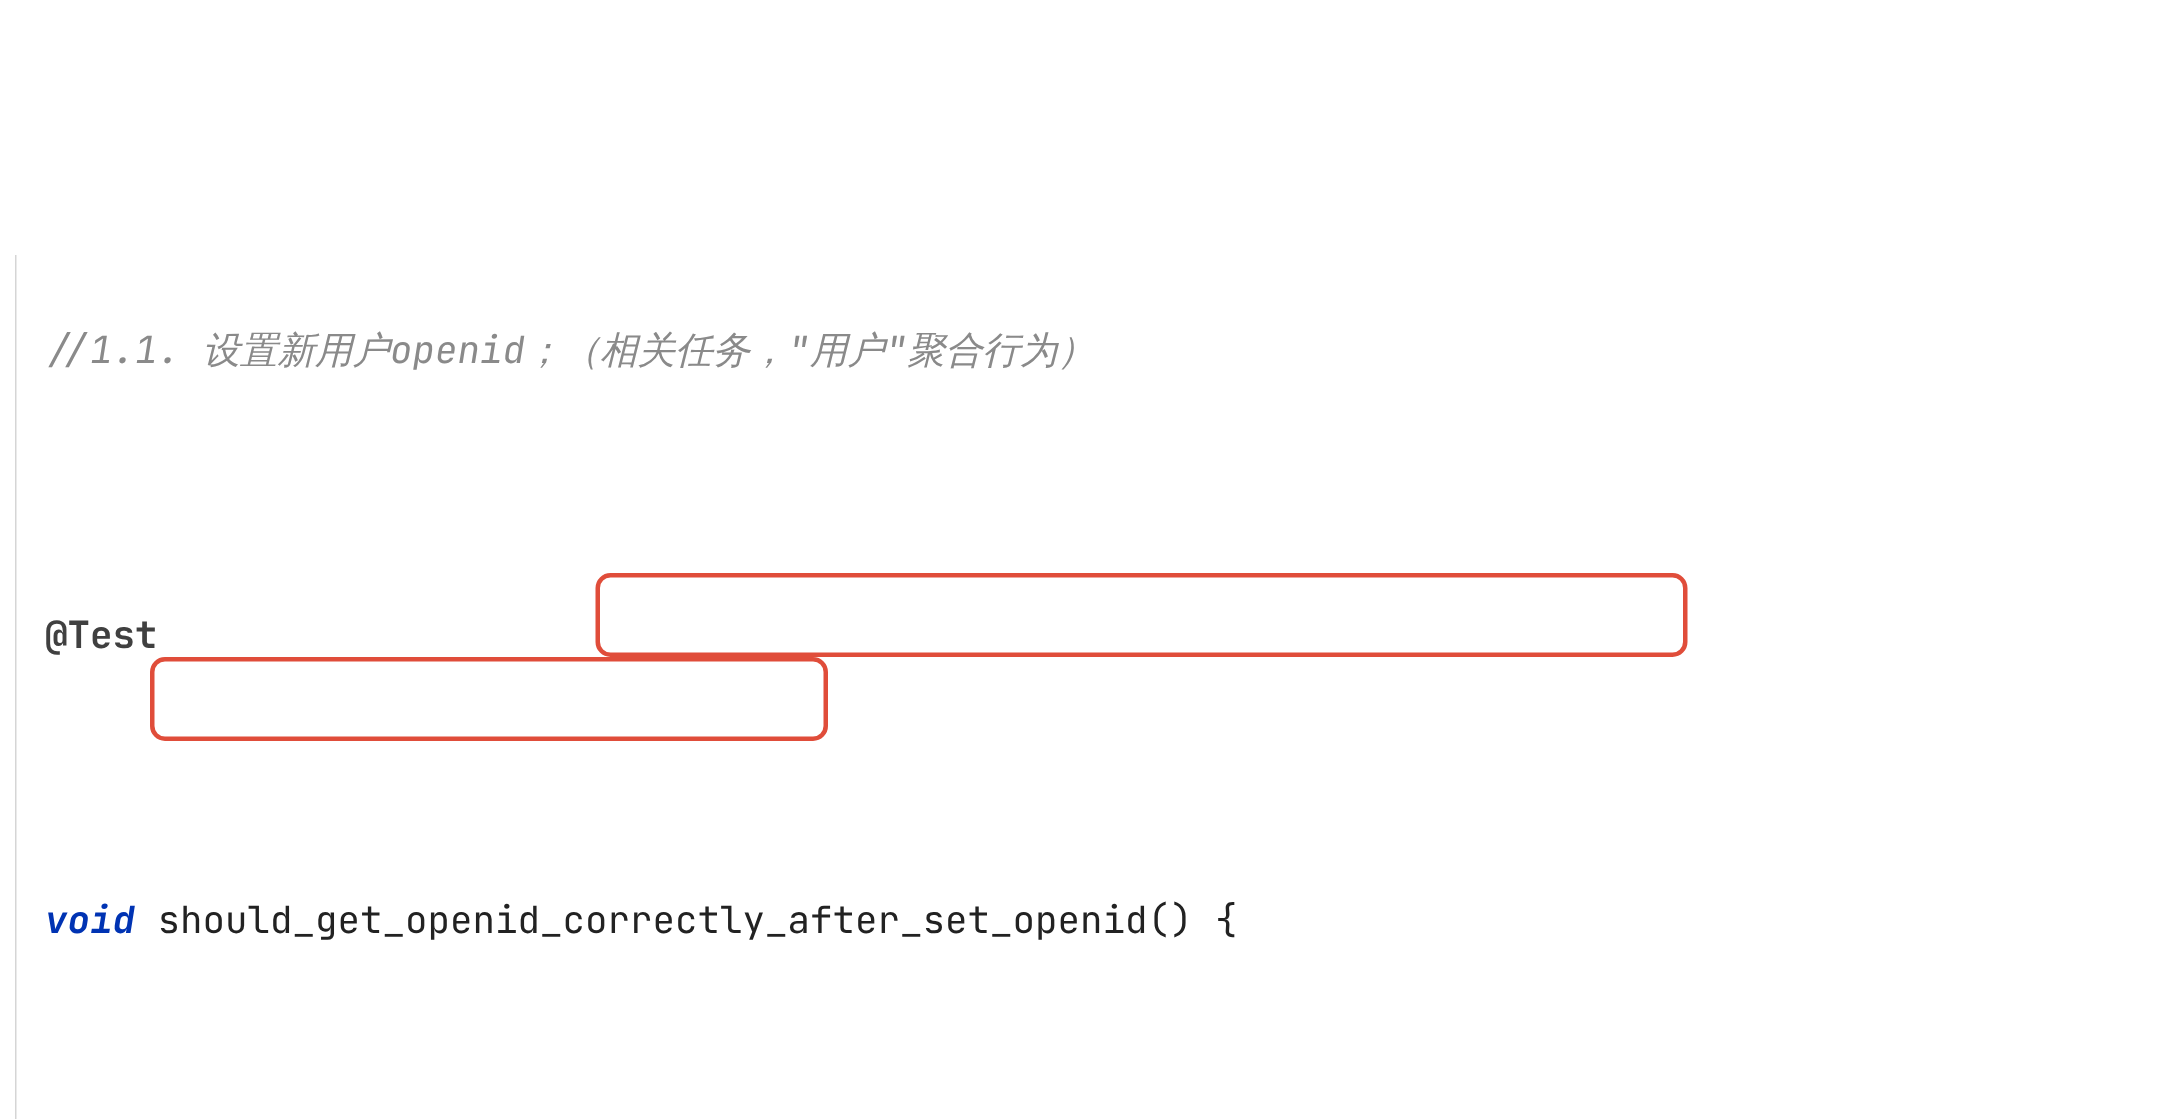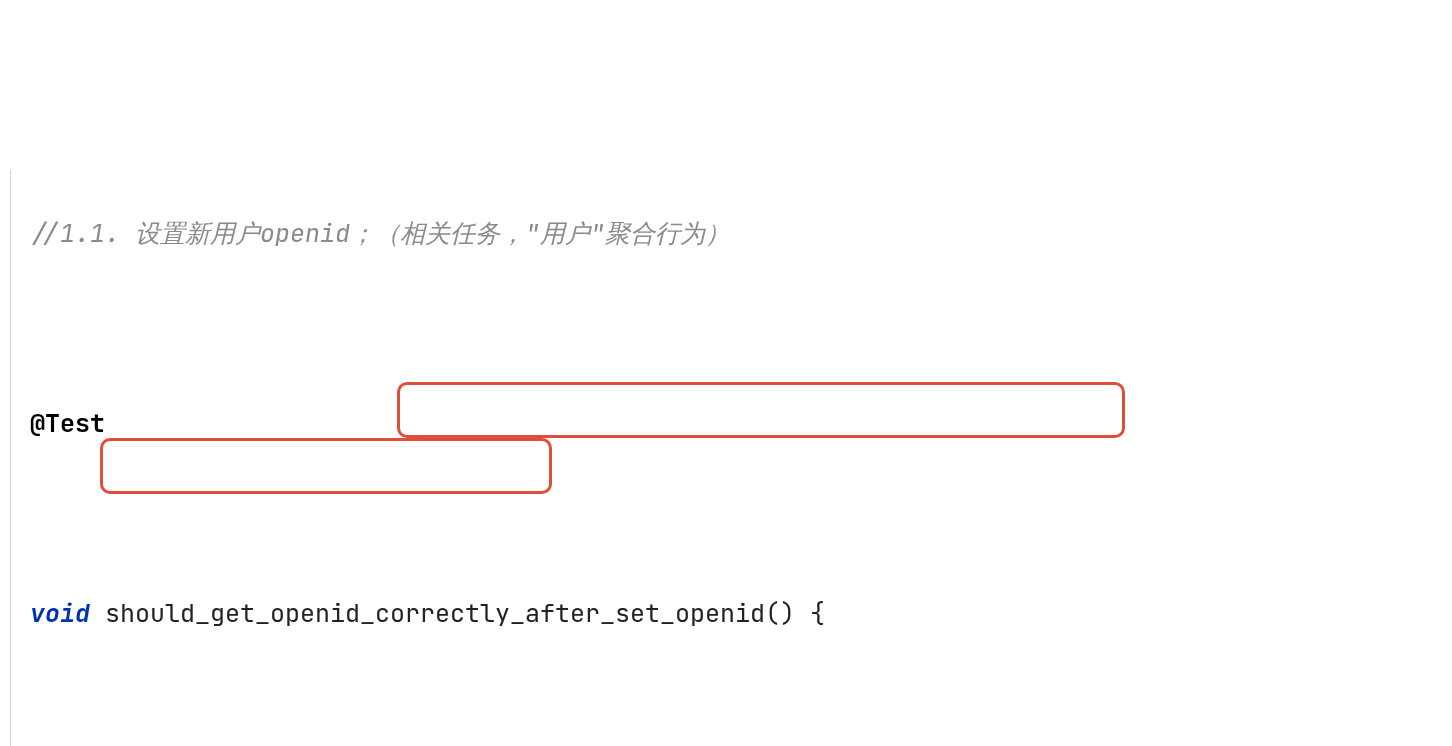--- a/index.html
+++ b/index.html
@@ -19,21 +19,21 @@
     position: relative;
     width: 1452px;
     box-sizing: border-box;
   }
   .line {
     display: block;
     position: relative;
     white-space: pre;
   }
   .comment { color: #8a8a8a; font-style: italic; }
-  .annotation { color: #000000; font-weight: 600; }
+  .annotation { color: #404040; font-weight: 600; }
   .keyword { color: #0033b3; font-weight: 700; font-style: italic; }
   .plain { color: #222; }
   .fold-line {
     position: absolute;
     left: 10px;
     top: 170px;
     bottom: 35px;
     width: 0;
     border-left: 1px solid #d5d5d5;
   }

